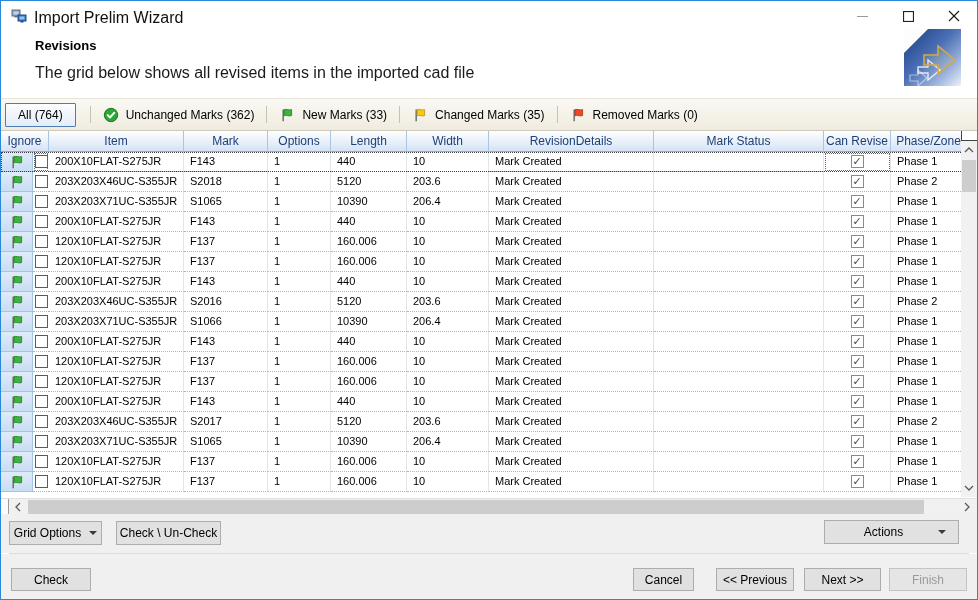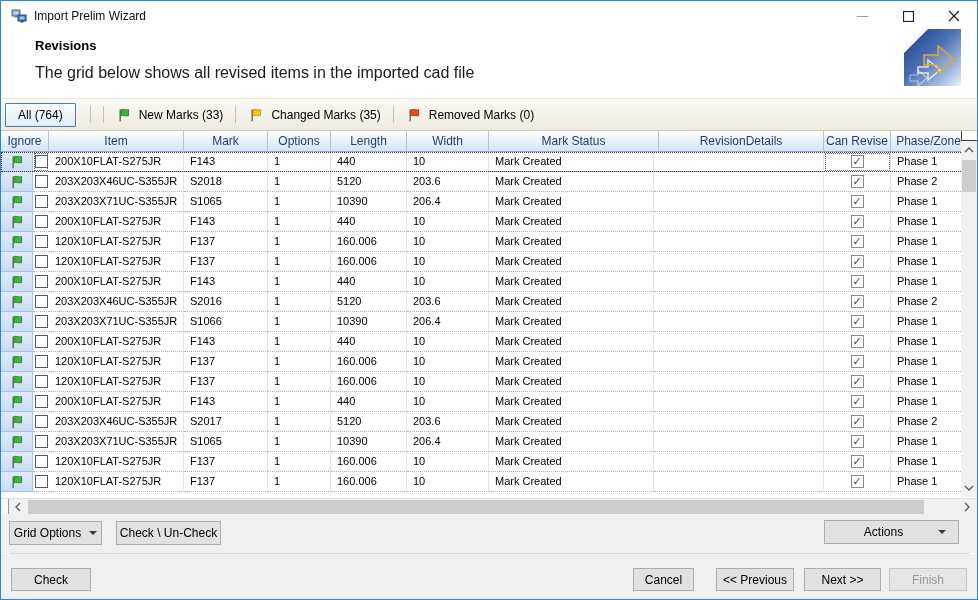--- a/index.html
+++ b/index.html
@@ -7,21 +7,21 @@
   body { font-family:"Liberation Sans", sans-serif; }
 
   .window{
     position:relative; width:978px; height:600px;
     border:1px solid #2b88d9; background:#ffffff; overflow:hidden;
   }
 
   
   .titlebar{ position:absolute; left:0; top:0; right:0; height:30px; background:#fff; }
   .app-icon{ position:absolute; left:10px; top:7px; width:16px; height:16px; }
-  .win-title{ position:absolute; left:33px; top:8px; font-size:12px; color:#111; }
+  .win-title{ position:absolute; left:33px; top:8px; font-size:16px; color:#111; }
   .win-controls{ position:absolute; right:0; top:0; height:30px; display:flex; }
   .win-btn{ width:46px; height:30px; display:flex; align-items:center; justify-content:center; }
 
   
   .header-sec{ position:absolute; left:0; top:30px; right:0; height:67px; background:#fff; }
   .page-title{ position:absolute; left:34px; top:7px; font-size:13px; font-weight:bold; color:#000; }
   .page-sub{ position:absolute; left:34px; top:33px; font-size:16px; color:#1a1a1a; }
   .logo{ position:absolute; right:16px; top:28px; width:57px; height:57px; }
 
   
@@ -162,20 +162,29 @@
       <polygon points="0,0 24,0 0,24" fill="#fdfdfe"></polygon>
       <path d="M14 38 h10 v-7 l12,10 -12,10 v-7 h-10 z" fill="none" stroke="rgba(255,255,255,0.8)" stroke-width="1.4"></path>
       <path d="M6 46 h8 v-5 l9,8 -9,8 v-5 h-8 z" fill="none" stroke="rgba(255,255,255,0.5)" stroke-width="1.2"></path>
       <path d="M20 26 h14 v-9 l17,14 -17,14 v-9 h-14 z" fill="rgba(255,230,150,0.12)" stroke="#d6a93c" stroke-width="1.6"></path>
     </svg>
   </div>
 
   <div class="filterbar">
     <button class="filter-all">All (764)</button>
     <span class="fsep"></span>
+    <span class="filter-item">
+      <span class="f-icn">
+        <svg width="16" height="16" viewBox="0 0 16 16">
+          <circle cx="8" cy="8" r="6.7" style="fill:var(--check-green)" stroke="#1c7a22" stroke-width="1"></circle>
+          <path d="M4.7 8.1 l2.2 2.4 L11.4 5.7" fill="none" stroke="#ffffff" stroke-width="1.9" stroke-linecap="round" stroke-linejoin="round"></path>
+        </svg>
+      </span>
+      <span>Unchanged Marks (362)</span>
+    </span>
     <span class="fsep"></span>
     <span class="filter-item">
       <span class="f-icn">
           <svg width="16" height="16" viewBox="0 0 16 16">
             <path d="M4.2 2.4 V14.2" stroke="#6e6e6e" stroke-width="1.5"></path>
             <path d="M5 2.8 C7.3 1.5 9.6 3.7 12.6 2.6 V8.6 C9.6 9.7 7.3 7.5 5 8.8 Z" fill="#3bb53b" stroke="#1e7d1e" stroke-width="0.8"></path>
           </svg>
         </span>
       <span>New Marks (33)</span>
     </span>
@@ -203,22 +212,22 @@
 
   <div class="grid">
     <div class="grid-clip">
       <div class="grid-header" id="grid-header">
           <div class="gh-cell" style="width: 48px;">Ignore</div>
           <div class="gh-cell" style="width: 135px;">Item</div>
           <div class="gh-cell" style="width: 84px;">Mark</div>
           <div class="gh-cell" style="width: 63px;">Options</div>
           <div class="gh-cell" style="width: 76px;">Length</div>
           <div class="gh-cell" style="width: 82px;">Width</div>
+          <div class="gh-cell" style="width: 165px;">RevisionDetails</div>
           <div class="gh-cell" style="width: 170px;">Mark Status</div>
-          <div class="gh-cell" style="width: 165px;">RevisionDetails</div>
           <div class="gh-cell" style="width: 67px;">Can Revise</div>
           <div class="gh-cell" style="width: 76px;">Phase/Zone</div>
         </div>
       <div id="grid-body">
           <div class="grow selected">
             <div class="gc ind-cell" style="width: 32px;">
               <span style="width: 16px; height: 16px; display: inline-flex;">
                 <svg width="16" height="16" viewBox="0 0 16 16">
                   <path d="M4.2 2.4 V14.2" stroke="#6e6e6e" stroke-width="1.5"></path>
                   <path d="M5 2.8 C7.3 1.5 9.6 3.7 12.6 2.6 V8.6 C9.6 9.7 7.3 7.5 5 8.8 Z" fill="#3bb53b" stroke="#1e7d1e" stroke-width="0.8"></path>

